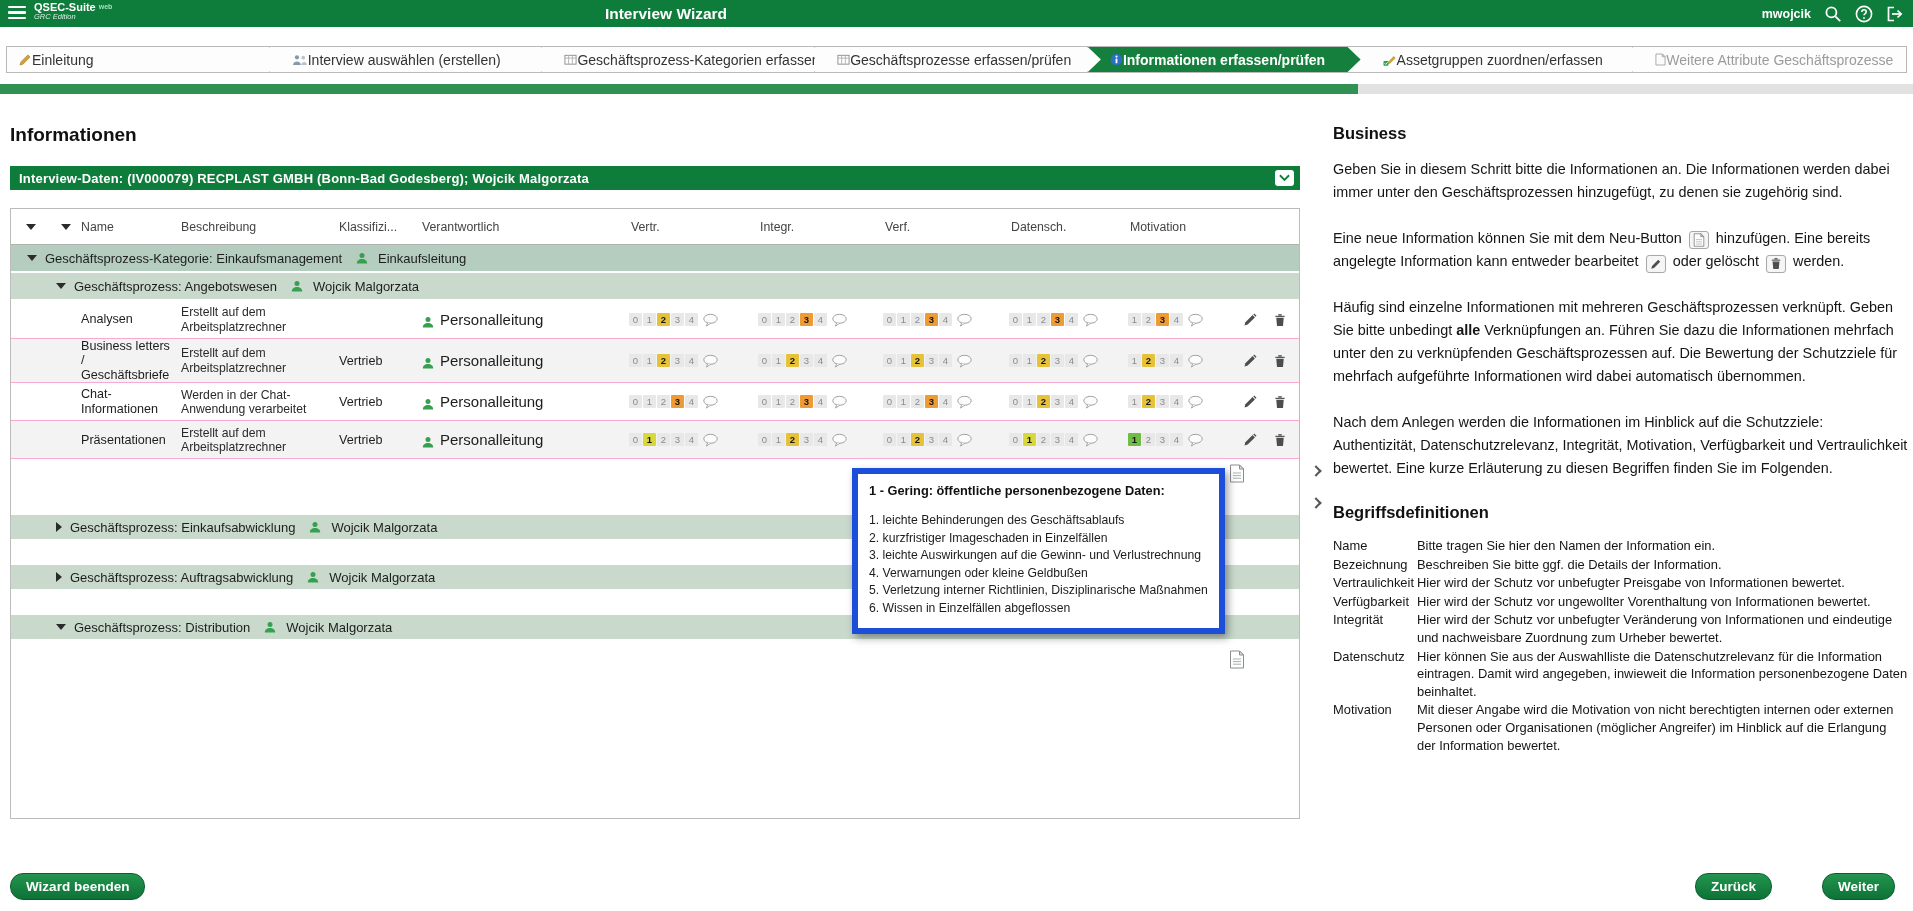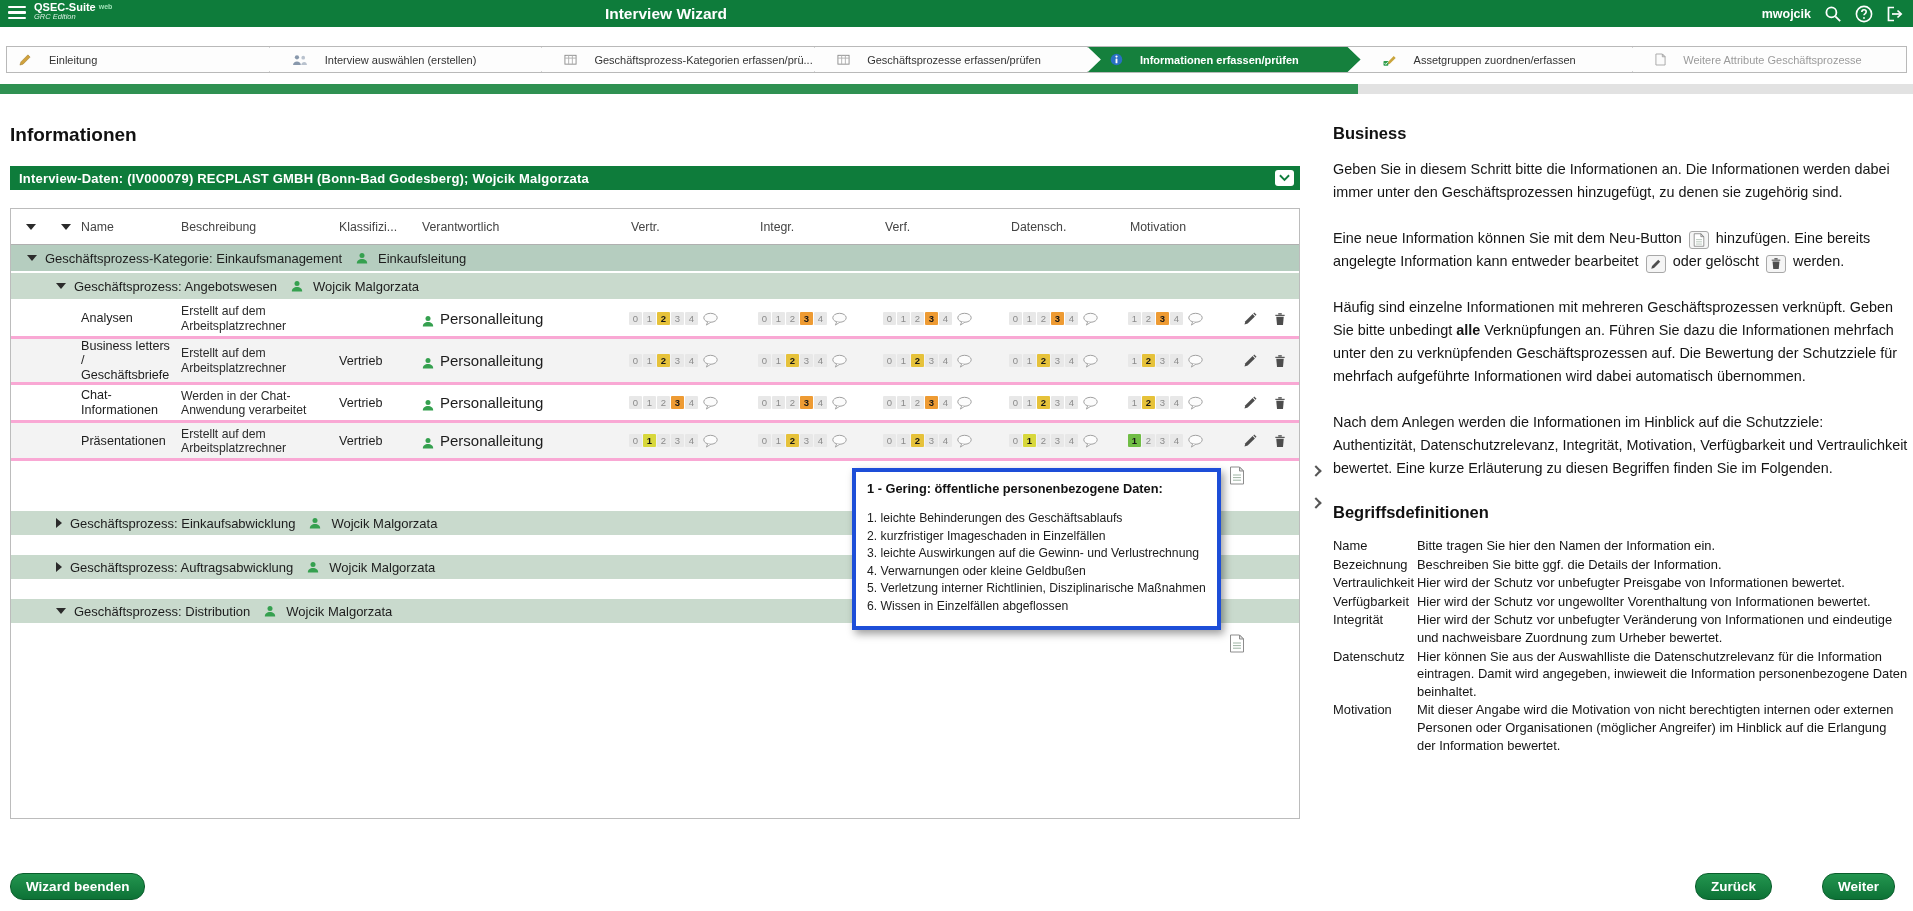--- a/index.html
+++ b/index.html
@@ -14,21 +14,21 @@
   .logo-line1{font-size:11px;font-weight:bold;white-space:nowrap}
   .logo-badge{font-size:7px;color:#9fe0b6;margin-left:3px;vertical-align:2px}
   .logo-line2{font-size:7.5px;font-style:italic;color:#d9efe2}
   .app-title{position:absolute;left:666px;top:0;height:27px;transform:translateX(-50%);display:flex;align-items:center;color:#fff;font-size:15.5px;font-weight:bold;white-space:nowrap}
   .topbar-right{position:absolute;right:8px;top:0;height:27px;display:flex;align-items:center;gap:13px}
   .username{color:#fff;font-size:12.5px;font-weight:bold}
   .tbico{display:block;cursor:pointer}
 
   
   .stepbar{position:absolute;top:46px;left:6px;right:6px;height:27px;display:flex;border:1px solid #b9b9b9;background:#fdfdfd}
-  .step{flex:1 1 0;position:relative;display:flex;align-items:center;gap:17px;padding-left:22px;font-size:11px;color:#333;white-space:nowrap;overflow:hidden;cursor:pointer}
+  .step{flex:1 1 0;position:relative;display:flex;align-items:center;gap:0;padding-left:22px;font-size:14px;color:#333;white-space:nowrap;overflow:hidden;cursor:pointer}
   .step:first-child{padding-left:12px}
   .step:not(.active):not(:last-child)::after{content:"";position:absolute;right:-9px;top:3px;width:18px;height:18px;border-top:1px solid #ababab;border-right:1px solid #ababab;transform:rotate(45deg);z-index:0}
   .step.active{background:#15803d;color:#fff;font-weight:600;z-index:1;
     clip-path:polygon(0 0,calc(100% - 13px) 0,100% 50%,calc(100% - 13px) 100%,0 100%,13px 50%)}
   .step.disabled{color:#9b9b9b}
   .step svg{flex:0 0 auto}
 
   
   .progressbar{position:absolute;top:84px;left:0;right:0;height:10px;background:#e2e2e2}
   .progress-fill{height:100%;background:#2f9152}
@@ -46,26 +46,26 @@
   .thead{height:36px;border-bottom:1px solid #b0b0b0;background:#fff}
   .thead .th{font-size:12.3px;color:#444;cursor:pointer}
   .thead .scale-h{padding-left:10px}
   .c-exp{display:flex;justify-content:center}
   .tri-d{width:0;height:0;border-left:5px solid transparent;border-right:5px solid transparent;border-top:6.5px solid #2b2b2b;display:inline-block}
   .tri-r{width:0;height:0;border-top:5px solid transparent;border-bottom:5px solid transparent;border-left:6.5px solid #2b2b2b;display:inline-block}
 
   .grow{display:flex;align-items:center;gap:8px;font-size:13px;color:#1d1d1d}
   .gcat{background:#b5cdbf;height:26px;padding-left:16px;margin-bottom:2px}
   .gproc{background:#c9dacd;height:26px;padding-left:45px;margin-bottom:2px}
-  .gcoll{background:#c9dacd;height:24px;padding-left:45px;margin-top:20px}
+  .gcoll{background:#c9dacd;height:24px;padding-left:45px;margin-top:26px}
   .gowner{margin-left:2px}
   .glabel{white-space:nowrap}
   .person{width:12px;height:12px;fill:#35a04f;margin-left:6px}
 
-  .data{min-height:38px;border-bottom:3px solid #f9a8d4}
+  .data{min-height:38px;border-bottom:1px solid #f9a8d4}
   .data.alt{background:#f3f3f3}
   .tname{font-size:12.6px;color:#1d1d1d;line-height:1.15;padding-right:6px}
   .tdesc{font-size:12.2px;color:#2a2a2a;line-height:1.18;padding-right:8px}
   .tklass{font-size:12.6px;color:#1d1d1d}
   .tresp{display:flex;align-items:flex-end;font-size:15px;color:#1d1d1d}
   .tresp .person{margin-left:0;margin-right:6px}
   .tresp span{margin-left:0}
   .tscale{display:flex;align-items:center;justify-content:flex-start;padding-left:8px}
   .scale{display:inline-flex;align-items:center}
   .sbox{width:13px;height:13px;margin-right:1px;background:#e8e8e8;color:#8a8a8a;font-size:9.5px;
@@ -75,21 +75,21 @@
   .bubble ellipse{fill:#fcfcfc;stroke:#9a9a9a;stroke-width:1}
   .bubble path{fill:#fcfcfc;stroke:#9a9a9a;stroke-width:.9}
   .tact{display:flex;align-items:center;justify-content:center;gap:16px}
   .act{width:14px;height:14px;fill:#4d4d4d;cursor:pointer}
 
   .addrow{height:30px;position:relative;background:#fff}
   .addrow.m6{margin-top:6px}
   .docnew{position:absolute;right:54px;top:5px;width:16px;height:19px;cursor:pointer}
 
   
-  .tooltip{position:absolute;left:852px;top:468px;z-index:30;background:#fff;border:4px solid #1d4ed8;
+  .tooltip{position:absolute;left:852px;top:468px;z-index:30;background:#fff;border:6px solid #1d4ed8;
     box-shadow:3px 4px 8px rgba(0,0,0,.38);padding:9px 11px 10px 11px;white-space:nowrap}
   .tt-title{font-size:12.8px;font-weight:bold;color:#111;margin-bottom:14px}
   .tt-item{font-size:12.2px;color:#1c1c1c;line-height:17.6px}
 
   
   .splitter{position:absolute;left:1312px;top:467px;display:flex;flex-direction:column;gap:24px;cursor:pointer}
   .chev{width:8px;height:8px;border-top:2px solid #555;border-right:2px solid #555;transform:rotate(45deg)}
 
   
   .right-pane{position:absolute;left:1333px;top:124px;width:575px}

